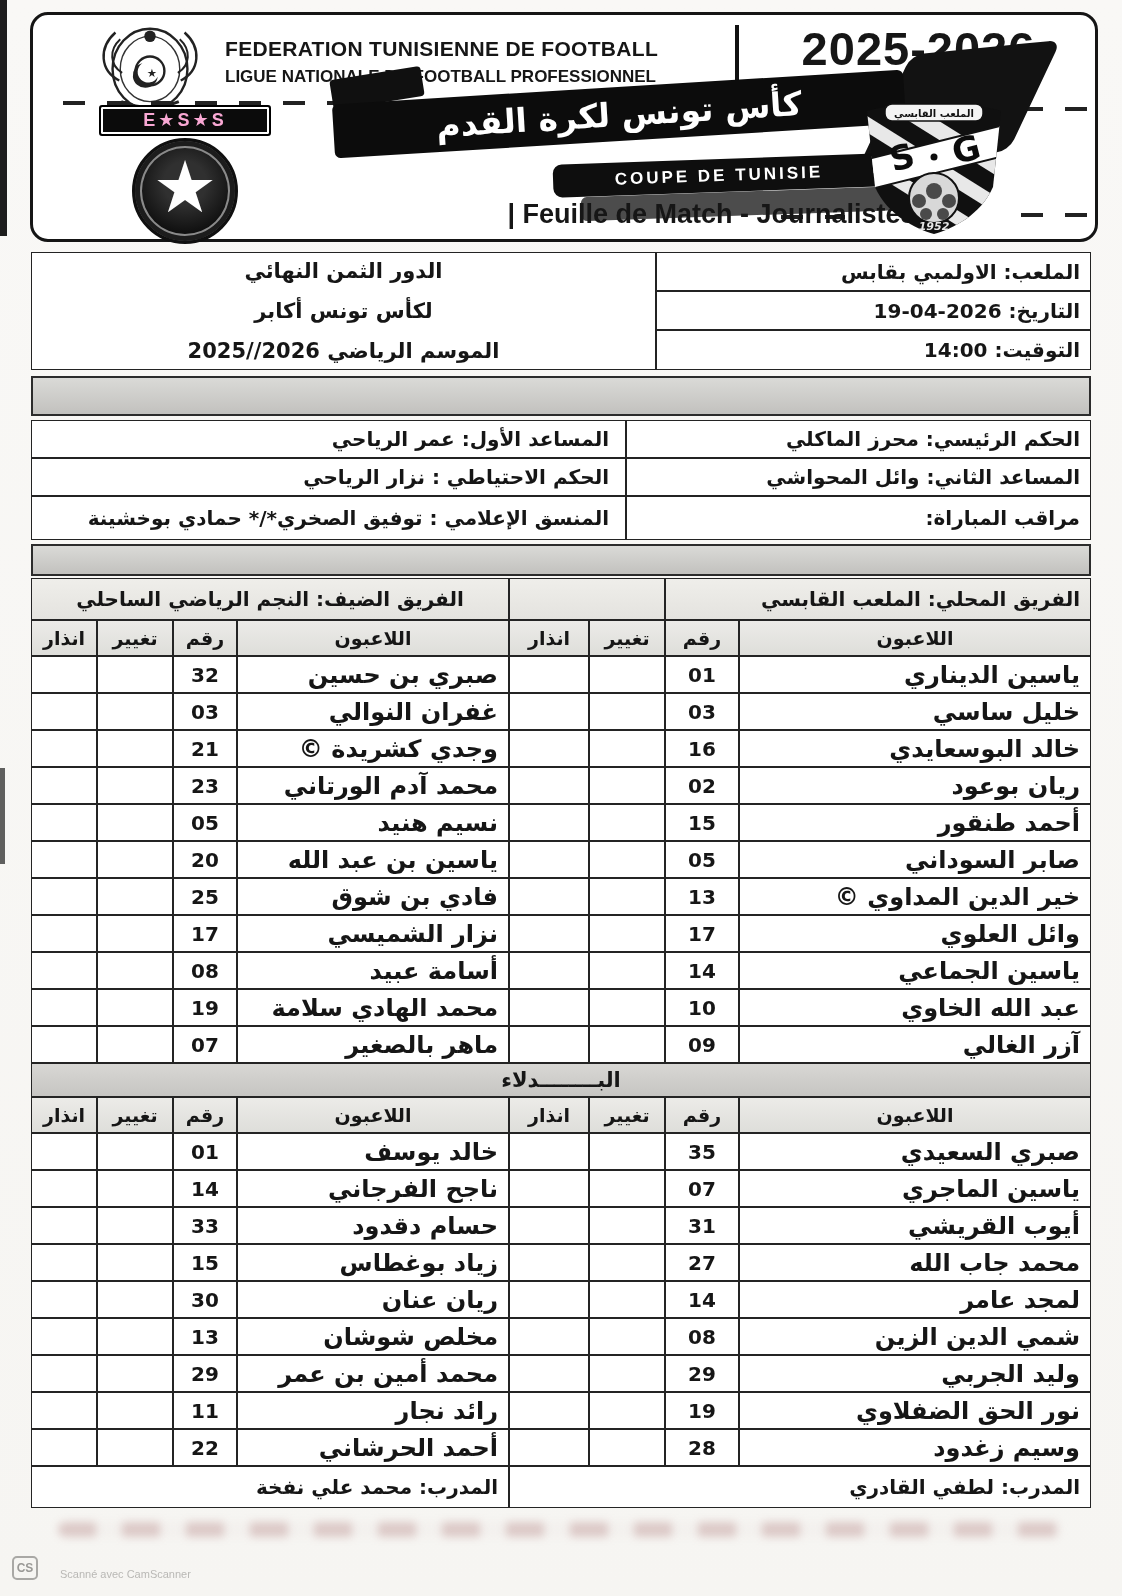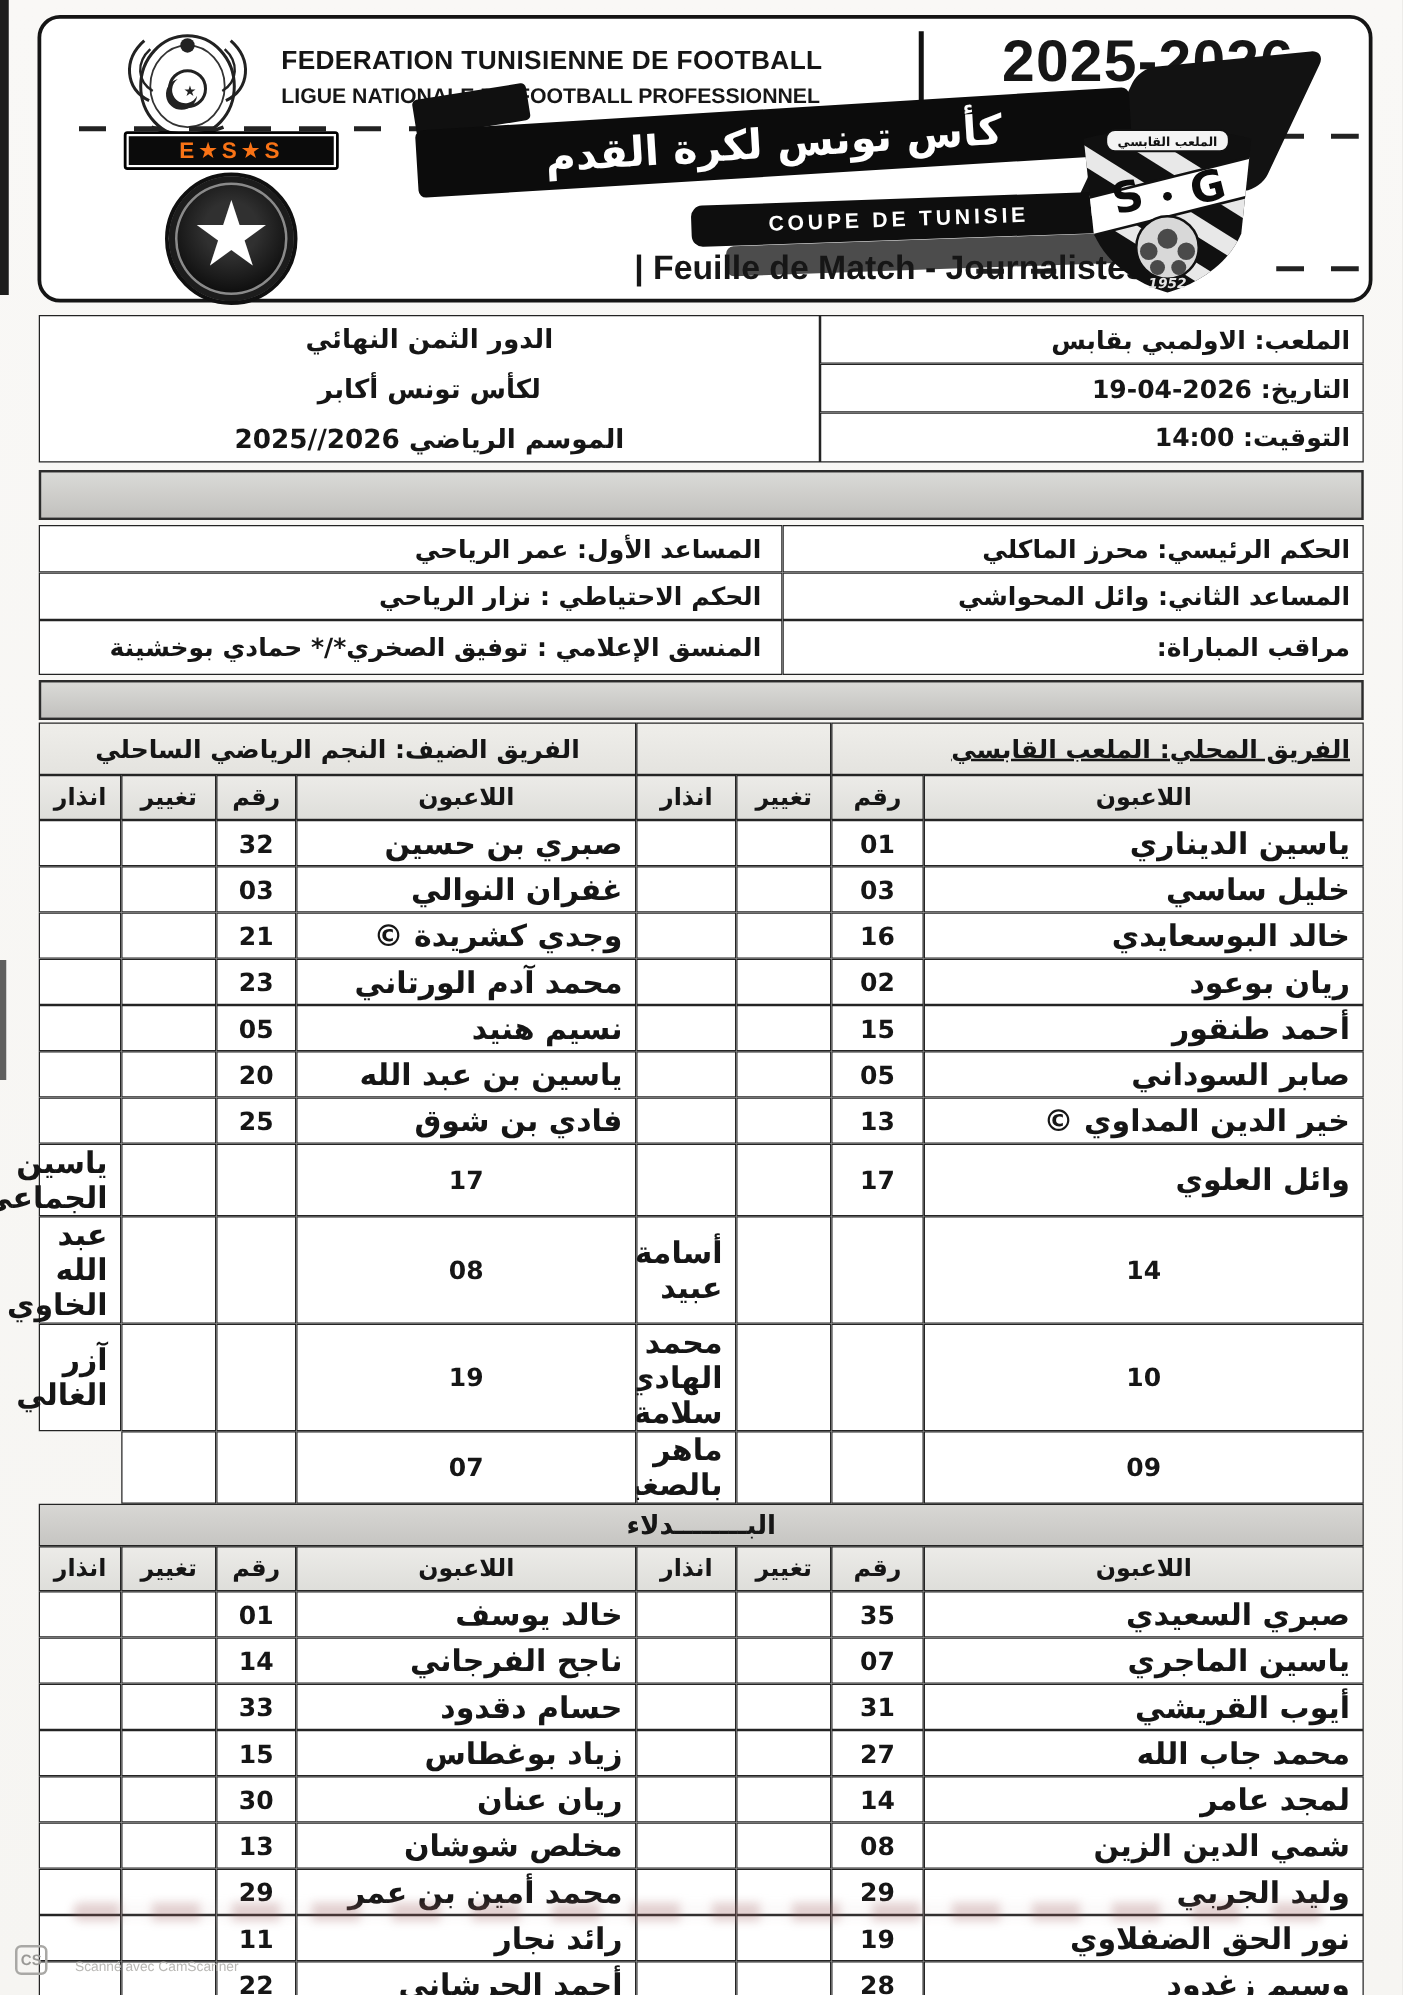--- a/index.html
+++ b/index.html
@@ -18,21 +18,21 @@
   .dashrow{position:absolute;height:4px;background:repeating-linear-gradient(90deg,#222 0 22px,transparent 22px 44px);}
   .d1{left:30px;top:86px;width:280px;}
   .d2{left:748px;top:96px;width:64px;}
   .d3{left:988px;top:92px;width:66px;}
   .d4{left:748px;top:200px;width:64px;}
   .d5{left:988px;top:198px;width:66px;}
 
   .ftf{position:absolute;left:58px;top:6px;}
 
   .ess{position:absolute;left:66px;top:90px;width:172px;}
-  .ess-banner{width:168px;height:27px;line-height:27px;background:#0b0b0b;color:#f97316;text-align:center;
+  .ess-banner{width:168px;height:27px;line-height:27px;background:#0b0b0b;color:#f9a8d4;text-align:center;
     font-weight:bold;font-size:18px;letter-spacing:3px;border:2px solid #000;box-shadow:inset 0 0 0 2px #fff;border-radius:3px;}
   .ess-circle{width:100px;height:100px;margin:2px auto 0;border-radius:50%;
     background:radial-gradient(circle at 50% 42%,#303030 0 28%,#0a0a0a 72%);
     border:3px solid #101010;box-shadow:inset 0 0 0 5px #1c1c1c, inset 0 0 0 7px #8a8a8a;
     display:flex;align-items:center;justify-content:center;}
   .ess-star{color:#fff;font-size:72px;line-height:1;margin-top:-8px;}
 
   .ribbon-tail{position:absolute;left:856px;top:32px;width:142px;height:112px;background:#121212;
     transform:skewX(-30deg) rotate(-6deg);border-radius:12px;}
   .ribbon-nub{position:absolute;left:298px;top:58px;width:92px;height:30px;background:#101010;transform:rotate(-9deg);border-radius:4px;}
@@ -182,21 +182,21 @@
     <div class="bc lcell">المساعد الأول: عمر الرياحي</div>
     <div class="bc">المساعد الثاني: وائل المحواشي</div>
     <div class="bc lcell">الحكم الاحتياطي : نزار الرياحي</div>
     <div class="bc">مراقب المباراة:</div>
     <div class="bc lcell">المنسق الإعلامي : توفيق الصخري*/* حمادي بوخشينة</div>
   </div>
 
   <div class="band band2"></div>
 
   <div class="roster">
-      <div class="c team" style="grid-column: span 2; text-decoration: underline;">الفريق المحلي: الملعب القابسي</div>
+      <div class="c team" style="grid-column: span 2;">الفريق المحلي: الملعب القابسي</div>
       <div class="c team" style="grid-column: span 2;"></div>
       <div class="c team ctr" style="grid-column: span 4;">الفريق الضيف: النجم الرياضي الساحلي</div>
       <div class="c head">اللاعبون</div>
       <div class="c head">رقم</div>
       <div class="c head">تغيير</div>
       <div class="c head">انذار</div>
       <div class="c head">اللاعبون</div>
       <div class="c head">رقم</div>
       <div class="c head">تغيير</div>
       <div class="c head">انذار</div>
@@ -253,20 +253,21 @@
       <div class="c blank"></div>
       <div class="c blank"></div>
       <div class="c name">فادي بن شوق</div>
       <div class="c num">25</div>
       <div class="c blank"></div>
       <div class="c blank"></div>
       <div class="c name">وائل العلوي</div>
       <div class="c num">17</div>
       <div class="c blank"></div>
       <div class="c blank"></div>
+      <div class="c name">نزار الشميسي</div>
       <div class="c num">17</div>
       <div class="c blank"></div>
       <div class="c blank"></div>
       <div class="c name">ياسين الجماعي</div>
       <div class="c num">14</div>
       <div class="c blank"></div>
       <div class="c blank"></div>
       <div class="c name">أسامة عبيد</div>
       <div class="c num">08</div>
       <div class="c blank"></div>

